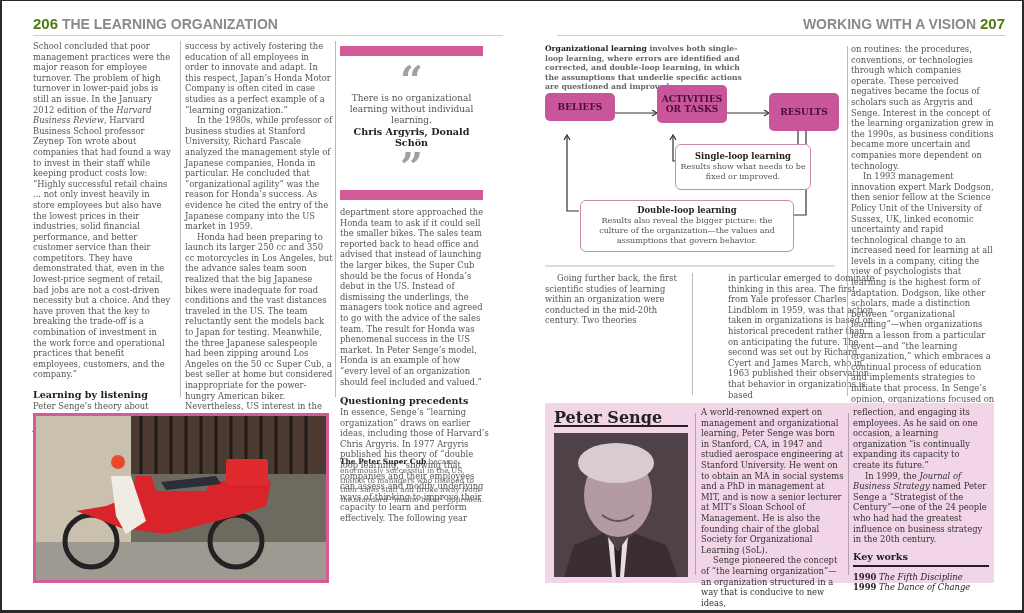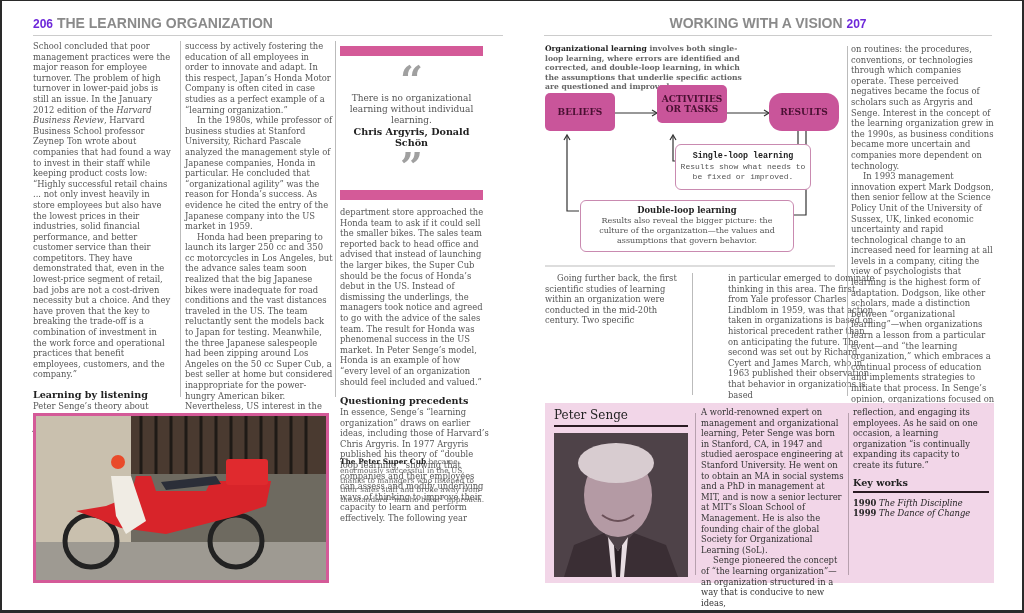--- a/index.html
+++ b/index.html
@@ -2,42 +2,42 @@
 <html><head>
 <meta charset="utf-8">
 <style>
   html, body { margin:0; padding:0; }
   body { width:1024px; height:613px; background:#2a2a2a; overflow:hidden; font-family:"DejaVu Serif", serif; }
   .spread { position:absolute; left:2px; top:1px; width:1020px; height:609px; background:#fff; overflow:hidden; }
   .t { font-family:"DejaVu Serif", serif; font-size:8.4px; line-height:10.6px; color:#555; }
   .t p { margin:0; }
   .t p.ind { text-indent:12px; }
   .hdr { position:absolute; top:14px; height:20px; border-bottom:1.5px solid #ccc; font-family:"Liberation Sans", sans-serif; font-weight:bold; font-size:14px; letter-spacing:0px; }
-  .hdr .num { color:#6d28d9; font-size:12px; }
+  .hdr .num { color:#4d7c0f; font-size:15px; }
   .hdr .ttl { color:#8a8a8a; font-stretch:condensed; }
   .col { position:absolute; }
   .vrule { position:absolute; width:1px; background:#bbb; }
   h4 { font-family:"DejaVu Serif", serif; font-weight:bold; color:#222; font-size:9.6px; margin:0; line-height:12px; }
   .pinkbar { position:absolute; background:#d45a98; }
   .quote { position:absolute; text-align:center; }
   .qmark { font-family:"DejaVu Serif", serif; font-size:40px; color:#a0a0a0; line-height:30px; height:28px; font-weight:bold; }
   .qtext { font-size:9px; line-height:11px; color:#555; }
   .qauth { font-size:9.6px; line-height:11px; color:#222; font-weight:bold; }
   .photo-frame { position:absolute; border:3px solid #d45a98; overflow:hidden; }
   .caption { position:absolute; font-size:7.4px; line-height:9.4px; color:#666; }
   .caption b { color:#222; }
   .box { position:absolute; border-radius:5px; font-family:"DejaVu Serif", serif; font-weight:bold; font-size:9px; color:#4a1032; text-align:center; display:flex; align-items:center; justify-content:center; background:#c9559a; }
   .lbox { position:absolute; border:1.5px solid #c98ab0; border-radius:6px; background:#fff; text-align:center; }
   .lbox .lt { font-weight:bold; color:#222; font-size:8.4px; line-height:11px; }
   .lbox .ld { color:#555; font-size:8px; line-height:10px; }
   .intro { position:absolute; font-size:7.6px; line-height:9.6px; color:#666;font-weight:bold; }
   .intro b { color:#222; }
   .bio { position:absolute; background:#f2d6e8; }
   .bio .t { color:#333; }
-  .bio-name { position:absolute; font-weight:normal; font-size:12px; color:#222; }
+  .bio-name { position:absolute; font-weight:bold; font-size:16px; color:#222; }
   .bio-rule { position:absolute; height:2px; background:#2a1a22; }
   .kw { font-size:8.4px; line-height:10.6px; color:#222; }
 </style>
 </head>
 <body>
 
 <div class="spread">
 
   <div class="hdr" style="left:31px; width:470px;">
     <span class="num">206</span>
@@ -105,21 +105,21 @@
       <rect x="190" y="43" width="42" height="26" rx="3" fill="#e02a2e"></rect>
       <path d="M125 66 L180 60 L185 68 L130 74 Z" fill="#2b2e38"></path>
       <circle cx="82" cy="46" r="7" fill="#e94a2a"></circle>
     </svg>
   </div>
 
   <div class="caption" style="left:338px; top:456px; width:145px;">
     <b>The Peter Super Cub</b><span> became enormously successful in the US, thanks to managers who listened to their sales staff and broke away from the standard “macho biker” approach.</span>
   </div>
 
-  <div class="hdr" style="left:542px; width:448px; text-align:center;">
+  <div class="hdr" style="left:555px; width:448px; text-align:right;">
     <span class="ttl">WORKING WITH A VISION</span>
     <span class="num">207</span>
   </div>
 
   <div class="intro" style="left:543px; top:43px; width:200px;">
     <b>Organizational learning</b><span> involves both single-loop learning, where errors are identified and corrected, and double-loop learning, in which the assumptions that underlie specific actions are questioned and improved.</span>
   </div>
 
   <svg style="position:absolute; left:540px; top:90px;" width="300" height="160">
     <g stroke="#333" stroke-width="1.2" fill="none">
@@ -131,37 +131,37 @@
       <polyline points="247,79 243,82 247,85"></polyline>
       <polyline points="264,40 264,124 230,124"></polyline>
       <polyline points="233,121 229,124 233,127"></polyline>
       <polyline points="138,70 131,70 131,45"></polyline>
       <polyline points="128,49 131,44 134,49"></polyline>
       <polyline points="37,120 25,120 25,45"></polyline>
       <polyline points="22,49 25,44 28,49"></polyline>
     </g>
   </svg>
 
-  <div class="box" style="left:543px; top:92px; width:70px; height:38px;">BELIEFS</div>
+  <div class="box" style="left:543px; top:92px; width:70px; height:28px;">BELIEFS</div>
   <div class="box" style="left:655px; top:84px; width:70px; height:38px;">ACTIVITIES OR TASKS</div>
-  <div class="box" style="left:767px; top:92px; width:70px; height:38px;border-radius:13px;">RESULTS</div>
-
-  <div class="lbox" style="left:673px; top:143px; width:134px; height:44px;font-family:Liberation Mono, monospace;">
+  <div class="box" style="left:767px; top:92px; width:70px; height:38px;">RESULTS</div>
+
+  <div class="lbox" style="left:673px; top:143px; width:134px; height:44px;">
     <div class="lt" style="margin-top:6px">Single-loop learning</div>
     <div class="ld">Results show what needs to be fixed or improved.</div>
   </div>
   <div class="lbox" style="left:578px; top:199px; width:212px; height:50px;text-align:center;">
     <div class="lt" style="margin-top:4px">Double-loop learning</div>
     <div class="ld" style="padding:0 12px">Results also reveal the bigger picture: the culture of the organization—the values and assumptions that govern behavior.</div>
   </div>
 
   <div style="position:absolute; left:543px; top:264px; width:290px; height:2px; background:#ddd;"></div>
 
   <div class="col t" style="left:543px; top:272px; width:142px;">
-    <p class="ind">Going further back, the first scientific studies of learning within an organization were conducted in the mid-20th century. Two specific</p>
+    <p class="ind">Going further back, the first scientific studies of learning within an organization were conducted in the mid-20th century. Two theories</p>
   </div>
 
   <div class="vrule" style="left:690px; top:272px; height:122px;"></div>
 
   <div class="col t" style="left:726px; top:272px; width:148px;">
     <p>in particular emerged to dominate thinking in this area. The first, from Yale professor Charles Lindblom in 1959, was that action taken in organizations is based on historical precedent rather than on anticipating the future. The second was set out by Richard Cyert and James March, who in 1963 published their observation that behavior in organizations is based</p>
   </div>
 
   <div class="vrule" style="left:845px; top:45px; height:350px;"></div>
 
@@ -185,20 +185,21 @@
       </svg>
     </div>
     <div class="vrule" style="left:150px; top:10px; height:162px; background:#b7a0ae;"></div>
     <div class="col t" style="left:156px; top:4px; width:144px;">
       <p>A world-renowned expert on management and organizational learning, Peter Senge was born in Stanford, CA, in 1947 and studied aerospace engineering at Stanford University. He went on to obtain an MA in social systems and a PhD in management at MIT, and is now a senior lecturer at MIT’s Sloan School of Management. He is also the founding chair of the global Society for Organizational Learning (SoL).</p>
       <p class="ind">Senge pioneered the concept of “the learning organization”—an organization structured in a way that is conducive to new ideas,</p>
     </div>
     <div class="vrule" style="left:303px; top:10px; height:162px; background:#b7a0ae;"></div>
     <div class="col t" style="left:308px; top:4px; width:136px;">
       <p>reflection, and engaging its employees. As he said on one occasion, a learning organization “is continually expanding its capacity to create its future.”</p>
+      <p class="ind"><span>In 1999, the </span><i>Journal of Business Strategy</i><span> named Peter Senge a “Strategist of the Century”—one of the 24 people who had had the greatest influence on business strategy in the 20th century.</span></p>
       <div style="height:6px"></div>
       <h4>Key works</h4>
       <div style="height:2px; background:#2a1a22; margin:2px 0 5px;"></div>
       <div class="kw"><b>1990</b> <i>The Fifth Discipline</i></div>
       <div class="kw"><b>1999</b> <i>The Dance of Change</i></div>
     </div>
   </div>
 
 </div>
 

